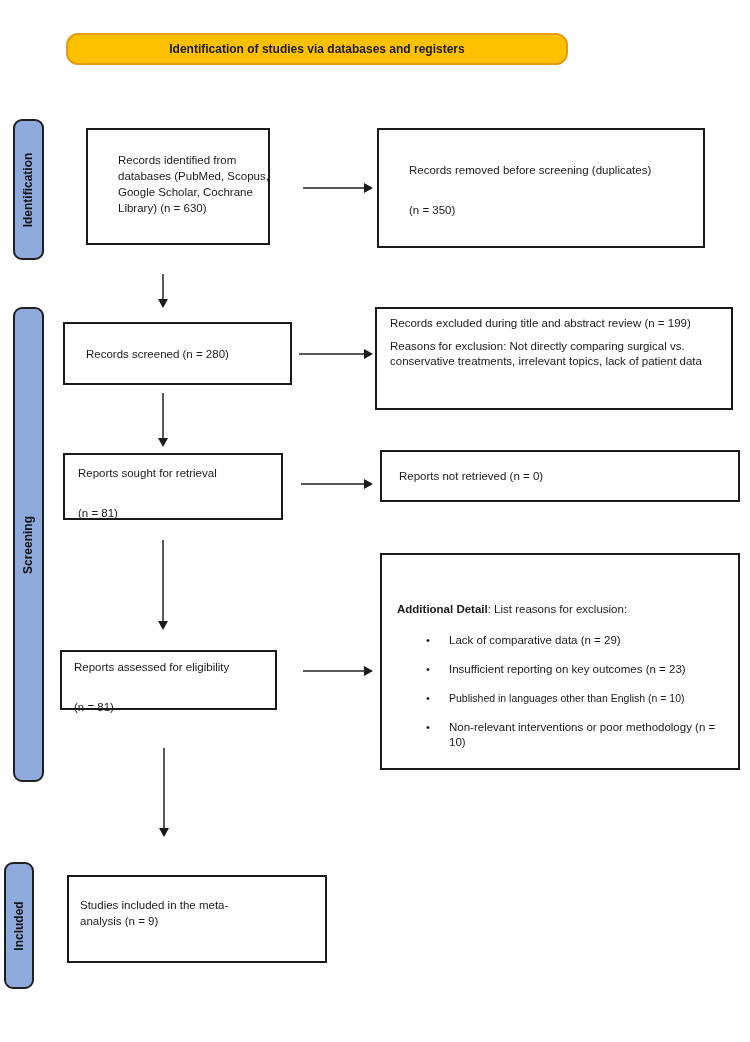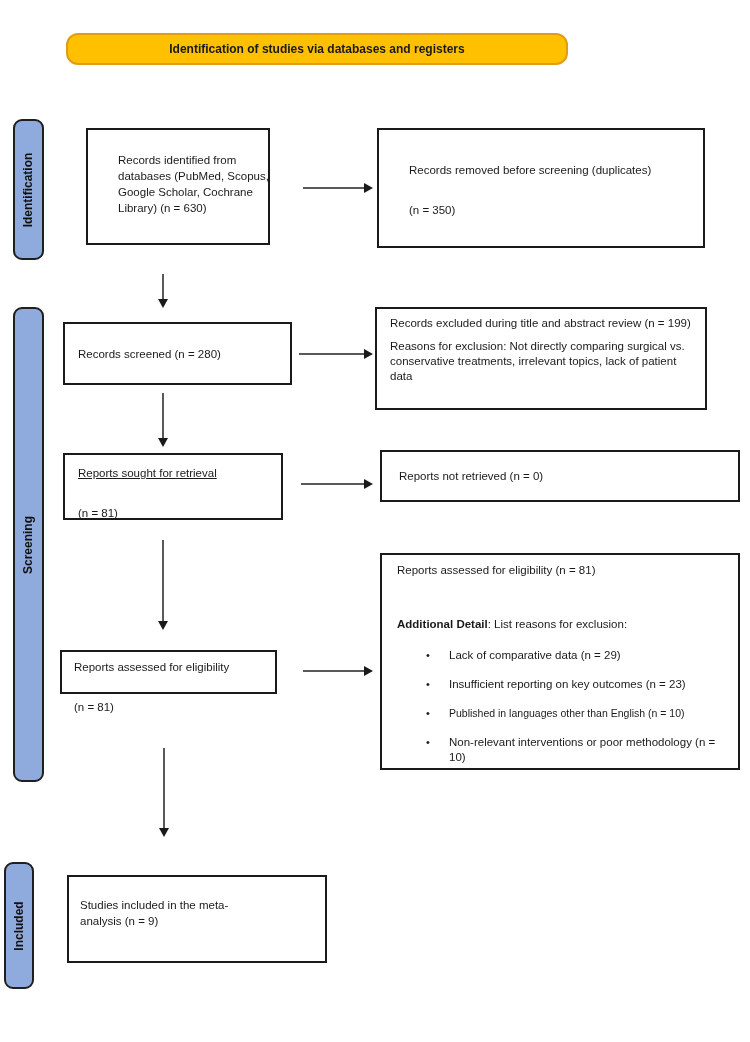--- a/index.html
+++ b/index.html
@@ -28,26 +28,26 @@
   .stage-screening{left:13px;top:307px;width:31px;height:475px;}
   .stage-included{left:4px;top:862px;width:30px;height:127px;}
   
   .fbox{
     position:absolute;background:#ffffff;border:2px solid #1A1A1A;
     box-sizing:border-box;font-size:11.5px;line-height:16px;
   }
   .b-records-identified{left:66px;top:128px;width:184px;height:117px;padding:22px 10px 0 30px;margin-left:20px;}
   .b-records-identified .txt{width:165px;}
   .b-records-removed{left:377px;top:128px;width:328px;height:120px;padding:32px 16px 0 30px;}
-  .b-records-screened{left:63px;top:322px;width:229px;height:63px;display:flex;align-items:center;padding-left:13px;}
-  .b-records-excluded{left:375px;top:307px;width:332px;height:103px;padding:7px 12px 0 13px;line-height:15px;}
+  .b-records-screened{left:63px;top:322px;width:229px;height:63px;display:flex;align-items:center;padding-left:21px;}
+  .b-records-excluded{left:375px;top:307px;width:358px;height:103px;padding:7px 12px 0 13px;line-height:15px;}
   .b-records-excluded .para2{margin-top:8px;}
-  .b-reports-sought{left:63px;top:453px;width:220px;height:67px;padding:10px 10px 0 13px;text-decoration:underline;}
+  .b-reports-sought{left:63px;top:453px;width:220px;height:67px;padding:10px 10px 0 13px;}
   .b-reports-not-retrieved{left:380px;top:450px;width:360px;height:52px;display:flex;align-items:center;padding-left:17px;}
-  .b-reports-assessed{left:60px;top:650px;width:217px;height:44px;padding:7px 10px 0 12px;}
+  .b-reports-assessed{left:60px;top:650px;width:217px;height:60px;padding:7px 10px 0 12px;}
   .b-eligibility-detail{left:380px;top:553px;width:360px;height:217px;padding:8px 14px 0 15px;line-height:15px;}
   .b-studies-included{left:67px;top:875px;width:260px;height:88px;padding:20px 10px 0 11px;}
   .b-studies-included .txt{width:160px;}
   .gap2{margin-top:24px;}
   
   .detail-line{margin-top:39px;}
   .bullets{list-style:none;margin:16px 0 0 0;padding:0 0 0 29px;}
   .bullets li{display:flex;margin-bottom:14px;}
   .bullets .dot{width:23px;flex:none;font-size:11px;}
   .bullets .btxt{flex:1;}
@@ -119,21 +119,20 @@
     <div>Reports not retrieved (n = 0)</div>
   </div>
   <div class="arrow-h ah3"></div>
   <div class="arrow-v av3"></div>
 
   <div class="fbox b-reports-assessed">
     <div>Reports assessed for eligibility</div>
     <div class="gap2">(n = 81)</div>
   </div>
   <div class="fbox b-eligibility-detail">
-    <div>Reports assessed for eligibility (n = 81)</div>
     <div class="detail-line"><b>Additional Detail</b><span>: List reasons for exclusion:</span></div>
     <ul class="bullets">
       <li>
           <span class="dot">•</span>
           <span class="btxt">Lack of comparative data (n = 29)</span>
         </li>
       <li>
           <span class="dot">•</span>
           <span class="btxt">Insufficient reporting on key outcomes (n = 23)</span>
         </li>

